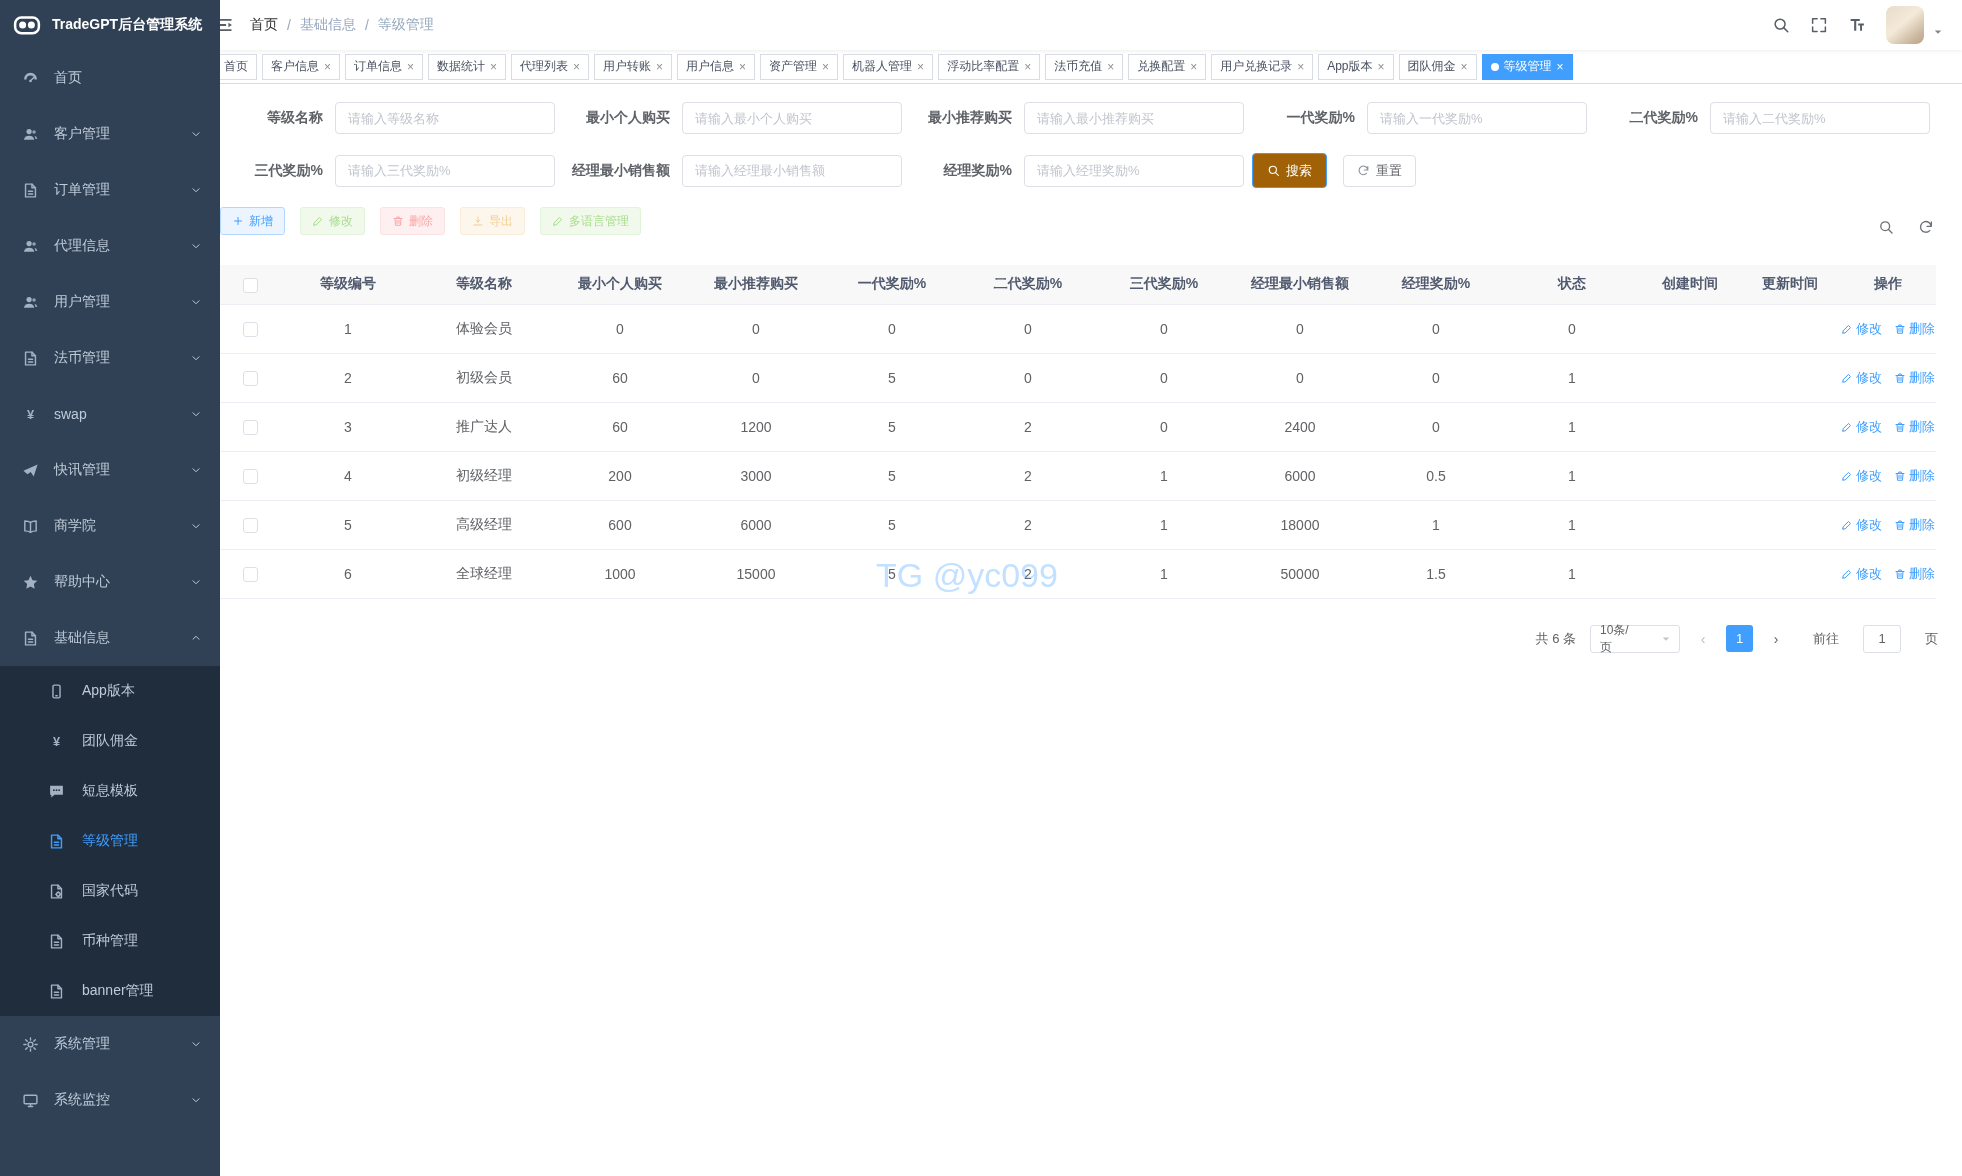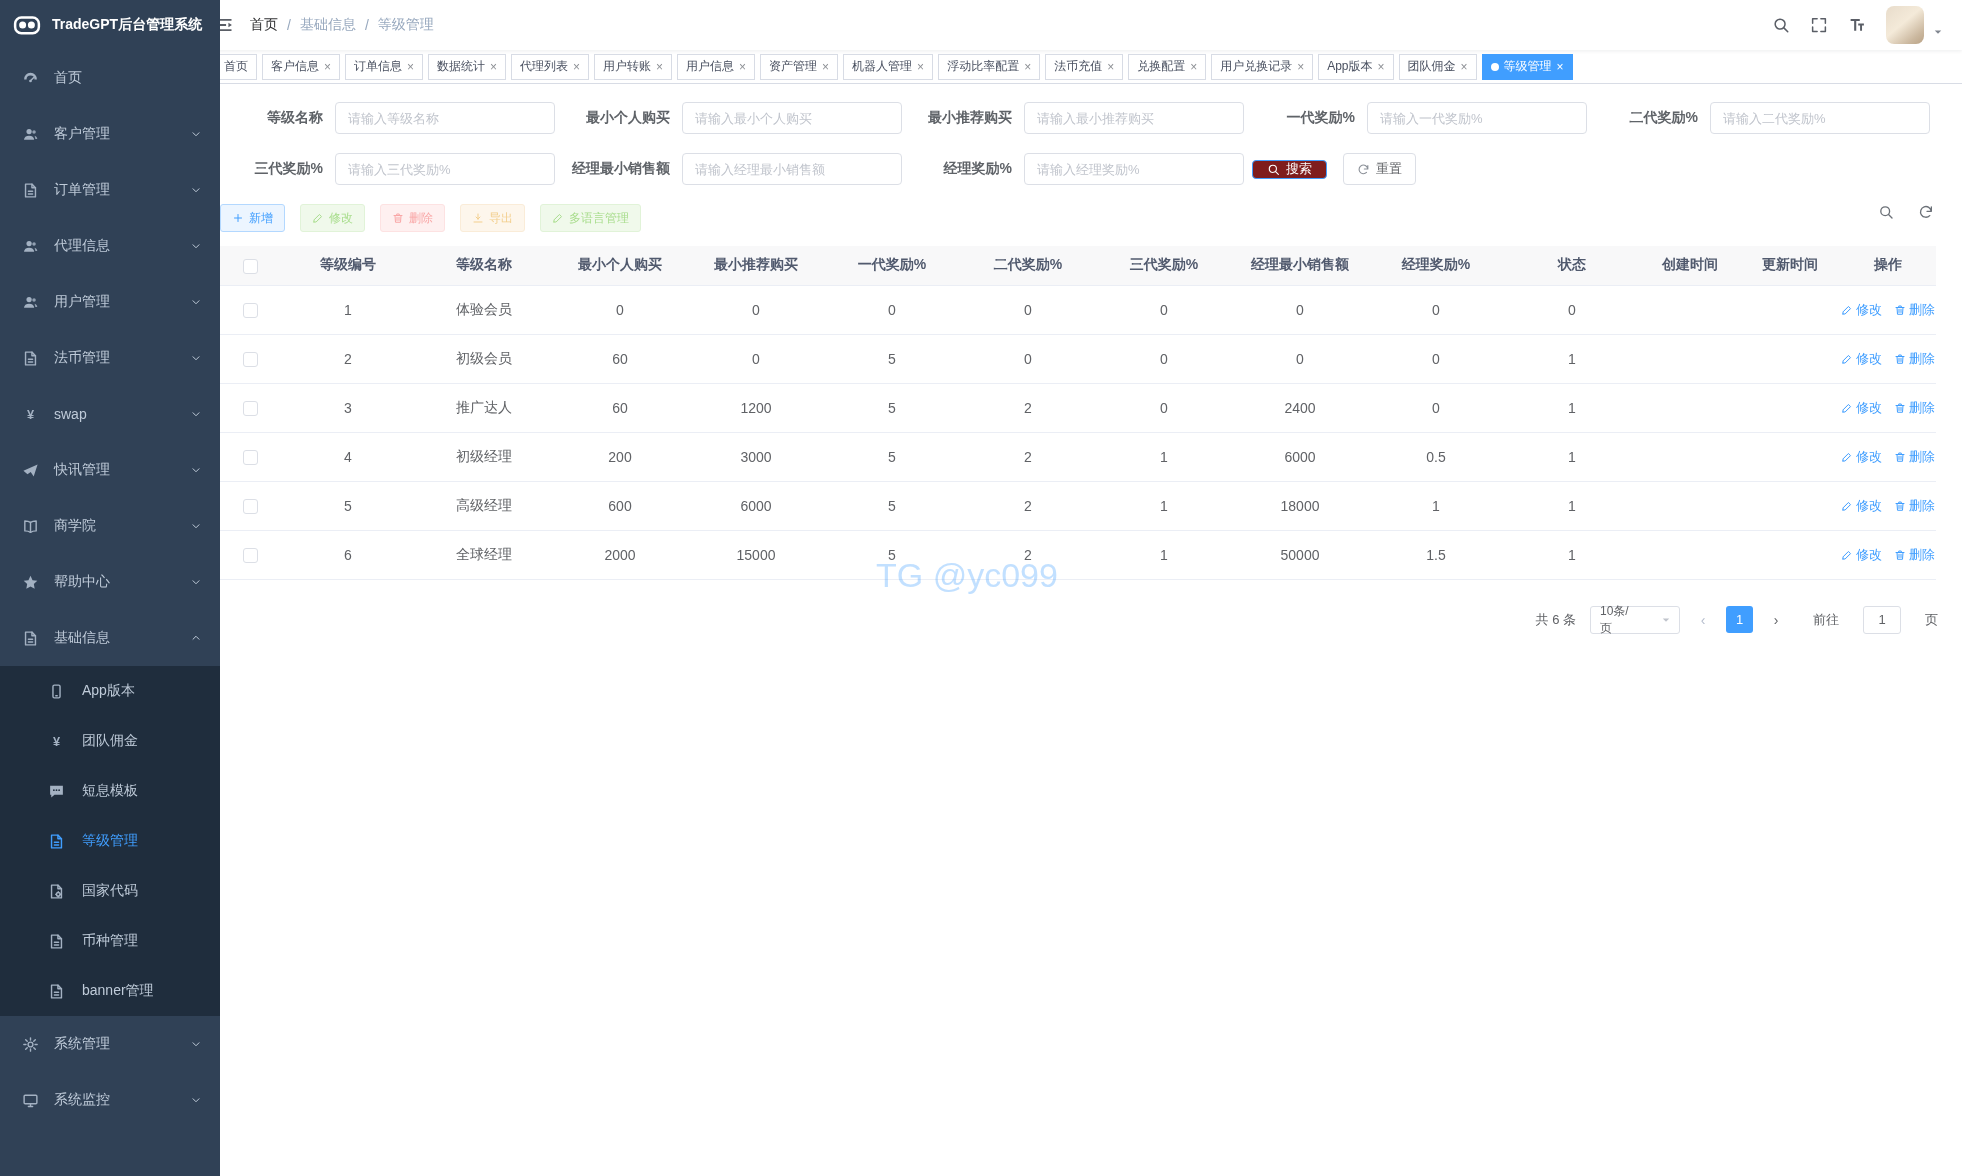--- a/index.html
+++ b/index.html
@@ -46,26 +46,26 @@
   .tag .dot { width: 8px; height: 8px; border-radius: 50%; background: #fff; flex: none; }
 
   
   .content { position: relative; padding: 18px 24px 0 20px; }
   .filter-row { display: flex; align-items: center; margin-bottom: 19px; }
   .field { display: flex; align-items: center; justify-content: flex-end; }
   .field .flabel { font-size: 14px; font-weight: 700; color: #5f6368; margin-right: 12px; white-space: nowrap; }
   .field input { width: 220px; height: 32px; border: 1px solid #dcdfe6; border-radius: 4px; padding: 0 12px; font-size: 13px; color: #606266; outline: none; font-family: inherit; }
   .field input::placeholder { color: #c0c4cc; }
   .filter-actions { display: flex; align-items: center; }
-  .btn-search { display: inline-flex; align-items: center; gap: 6px; height: 19px; padding: 0 14px; margin-left: 8px; background: #7f1d1d; border: 1px solid #409eff; color: #fff; border-radius: 4px; font-size: 13px; cursor: pointer; }
+  .btn-search { display: inline-flex; align-items: center; gap: 6px; height: 35px; padding: 0 14px; margin-left: 8px; background: #a16207; border: 1px solid #409eff; color: #fff; border-radius: 4px; font-size: 13px; cursor: pointer; }
   .btn-search .icon { font-size: 13px; }
   .btn-reset { display: inline-flex; align-items: center; gap: 6px; height: 32px; padding: 0 13px; margin-left: 16px; background: #fff; border: 1px solid #dcdfe6; color: #606266; border-radius: 4px; font-size: 13px; cursor: pointer; }
   .btn-reset .icon { font-size: 13px; color: #8a8f97; }
 
-  .toolbar { display: flex; align-items: flex-start; margin: 2px 0 14px; }
+  .toolbar { display: flex; align-items: flex-end; margin: 2px 0 30px; }
   .tbtn { display: inline-flex; align-items: center; gap: 5px; height: 28px; padding: 0 11px; margin-right: 15px; border-radius: 3px; font-size: 12px; border: 1px solid; cursor: pointer; white-space: nowrap; }
   .tbtn .icon { font-size: 12px; }
   .tbtn.primary { color: #409eff; background: #ecf5ff; border-color: #b3d8ff; }
   .tbtn.success { color: #a8dd8c; background: #f0f9eb; border-color: #e1f3d8; }
   .tbtn.danger  { color: #f9a7a7; background: #fef0f0; border-color: #fde2e2; }
   .tbtn.warning { color: #f3cf8e; background: #fdf6ec; border-color: #faecd8; }
   .tool-ics { margin-left: auto; display: flex; align-items: center; gap: 24px; margin-right: 4px; }
   .tool-ics .icon { font-size: 16px; color: #6b7077; cursor: pointer; }
 
   
@@ -772,21 +772,21 @@
                     <path d="M4 7h16M9.5 7V4h5v3M6 7l1 13.5h10L18 7M10 10.5v6.5M14 10.5v6.5"></path>
                   </svg>
                 </span>
                 <span>删除</span>
               </a></td>
           </tr>
           <tr>
             <td><span class="cb"></span></td>
             <td>6</td>
             <td>全球经理</td>
-            <td>2000</td>
+            <td>1000</td>
             <td>15000</td>
             <td>5</td>
             <td>2</td>
             <td>1</td>
             <td>50000</td>
             <td>1.5</td>
             <td>1</td>
             <td></td>
             <td></td>
             <td><a class="op-link">

